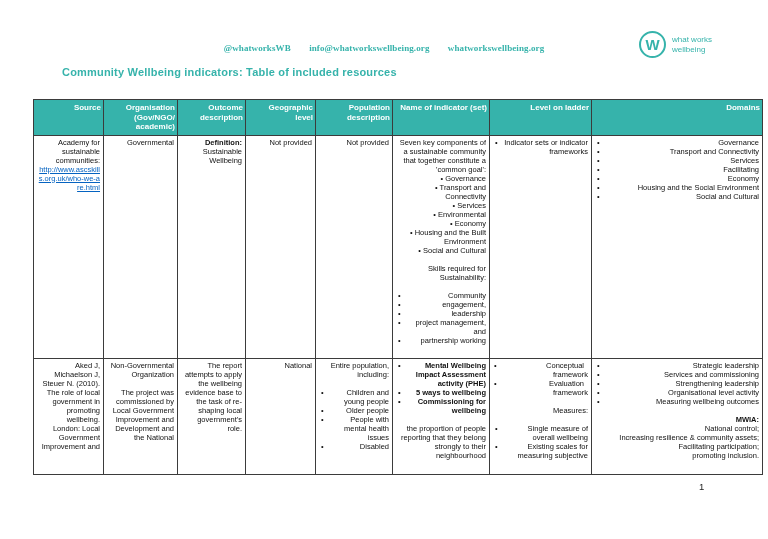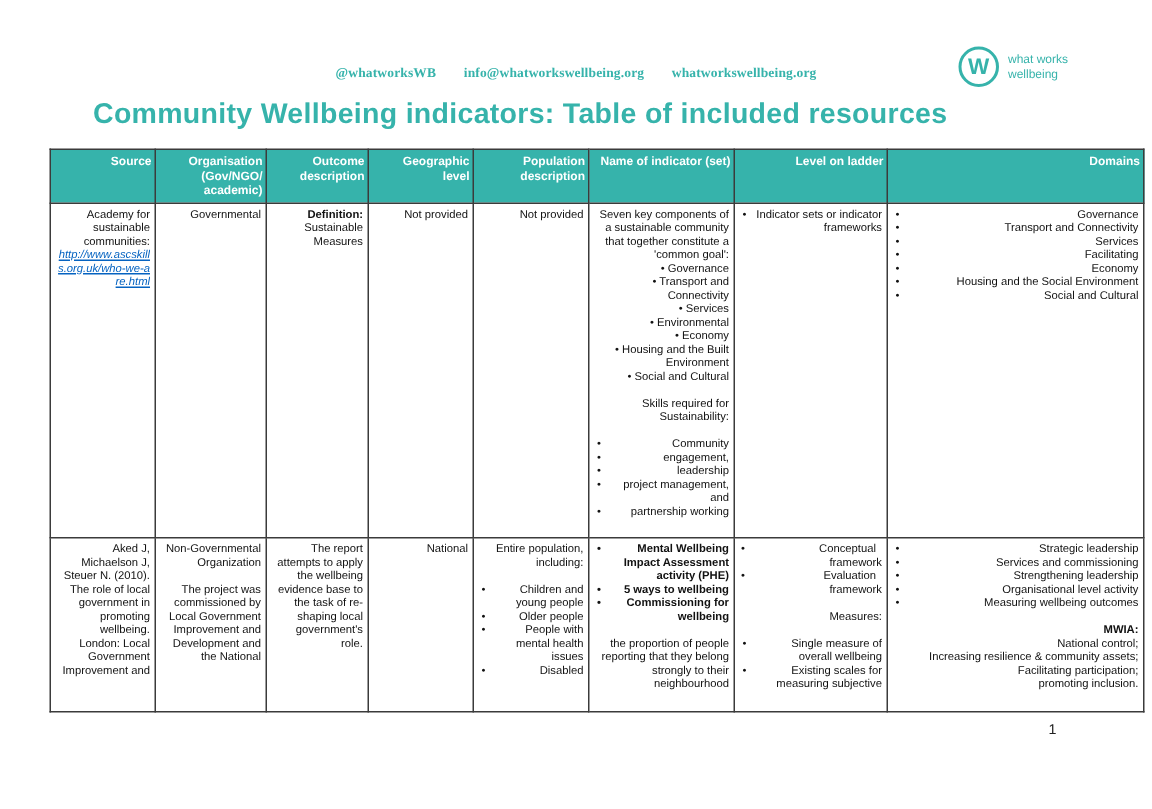--- a/index.html
+++ b/index.html
@@ -18,37 +18,37 @@
   .logo{position:absolute;left:639px;top:31px;display:flex;align-items:center;gap:6px;}
   .logo-circle{
     width:27px;height:27px;border:2.5px solid var(--teal);border-radius:50%;
     display:flex;align-items:center;justify-content:center;
     color:var(--teal);font-size:15px;font-weight:bold;
   }
   .logo-text{color:var(--teal);font-size:8px;line-height:9.5px;}
   
   .title{
     position:absolute;left:62px;top:66px;color:var(--teal);
-    font-size:19px;font-weight:bold;letter-spacing:.2px;
+    font-size:11px;font-weight:bold;letter-spacing:.2px;
   }
   
   .table-wrap{position:absolute;left:33px;top:99px;}
   table{border-collapse:collapse;table-layout:fixed;width:729px;}
   th,td{border:1.5px solid var(--border);vertical-align:top;text-align:right;}
   th{
     background:var(--teal);color:#fff;font-size:8px;line-height:9.5px;
     font-weight:bold;padding:3px 2px 3px 4px;height:35px;
   }
   td{font-size:7.5px;line-height:9px;padding:2px 3px 1px 4px;margin-left:16px;}
   .clip0{height:219px;overflow:hidden;}
   .clip1{height:112px;overflow:hidden;}
   .p{margin:0;}
   .pb{font-weight:bold;}
   .gap{height:9px;}
-  .link{color:var(--link);text-decoration:underline;word-break:break-all;display:block;font-style:italic;}
+  .link{color:var(--link);text-decoration:underline;word-break:break-all;display:block;}
   ul.blist{margin:0;padding:0;list-style:none;}
   ul.blist li{position:relative;padding-left:10px;margin:0;}
   ul.blist li::before{content:"\2022";position:absolute;left:1px;}
   ul.blist.bold li{font-weight:bold;}
   .pj{display:flex;justify-content:space-between;margin:0;padding-right:4px;}
   .pj-rest{margin:0;}
   
   .page-number{position:absolute;left:699px;top:481px;font-size:9.5px;color:#222;}
 </style>
 </head>
@@ -104,21 +104,21 @@
               <a class="link" href="#">http://www.ascskills.org.uk/who-we-are.html</a>
             </div>
           </td>
           <td>
             <div class="clip0">
               <div class="p">Governmental</div>
             </div>
           </td>
           <td>
             <div class="clip0">
-              <div class="p"><span style="font-weight: bold;">Definition: </span><span>Sustainable Measures</span></div>
+              <div class="p"><span style="font-weight: bold;">Definition: </span><span>Sustainable Wellbeing</span></div>
             </div>
           </td>
           <td>
             <div class="clip0">
               <div class="p">Not provided</div>
             </div>
           </td>
           <td>
             <div class="clip0">
               <div class="p">Not provided</div>

